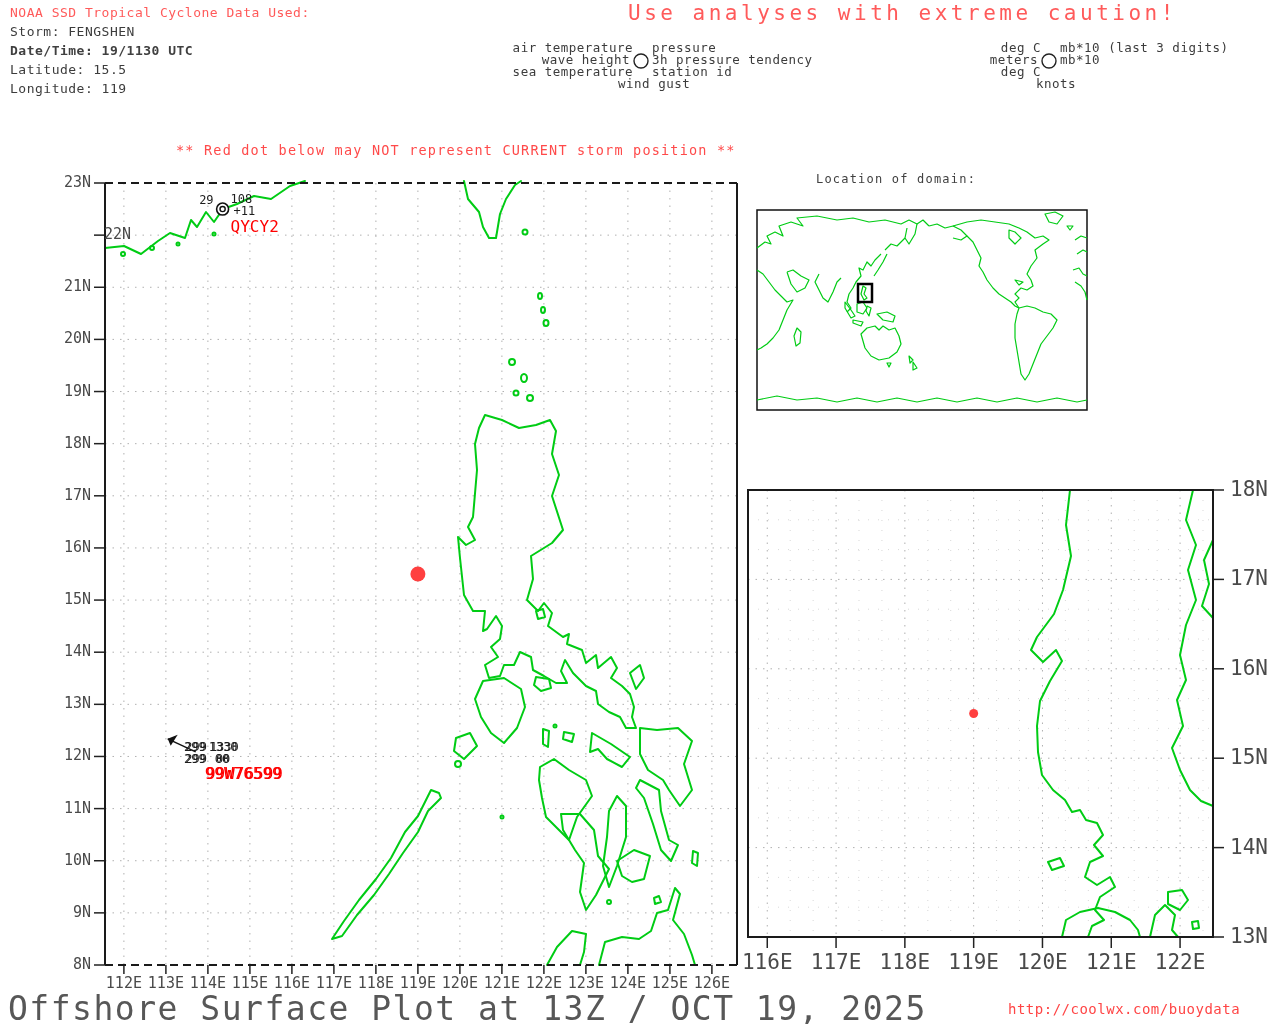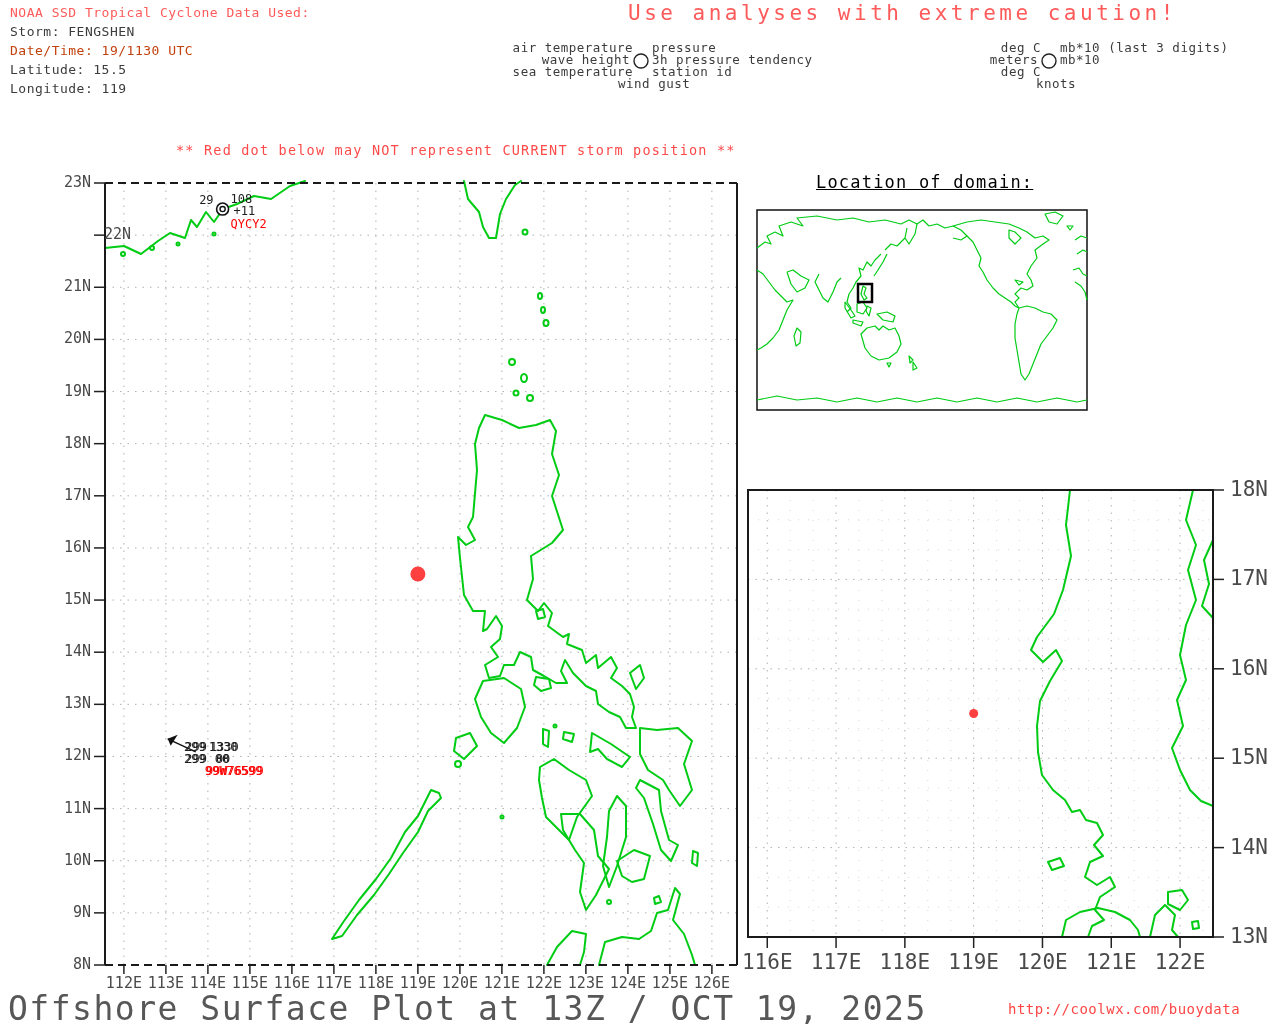--- a/index.html
+++ b/index.html
@@ -1,31 +1,31 @@
 <!DOCTYPE html>
 <html><head>
 <meta charset="utf-8">
 <style>
   html,body{margin:0;padding:0;background:#ffffff;}
   #canvas{position:relative;width:1280px;height:1024px;background:#fff;overflow:hidden;
           font-family:"DejaVu Sans Mono", monospace;}
   .t{position:absolute;white-space:nowrap;line-height:1.1;}
   .info-line{font-size:13px;color:#3c3c3c;letter-spacing:0.5px;}
   .red-soft{color:#ff5a5a;}
-  .red-bold{color:#c2410c;font-weight:normal;}
+  .red-bold{color:#404040;font-weight:bold;}
   .caution{font-size:21px;color:#ff5a5a;letter-spacing:3.5px;}
   .legend-txt{font-size:12.5px;color:#3c3c3c;letter-spacing:0.5px;}
   .warning{font-size:13.5px;color:#ff4a4a;letter-spacing:1.2px;}
-  .domain-title{font-size:17px;color:#000000;letter-spacing:1.2px;text-decoration:underline;}
+  .domain-title{font-size:12px;color:#404040;letter-spacing:1.2px;}
   .tick-main{font-size:15px;color:#4a4a4a;}
   .tick-zoom{font-size:21px;color:#4a4a4a;}
   .ra{transform:translateX(-100%);}
   .ca{transform:translateX(-50%);}
   .station-txt{font-size:12px;color:#1d1d1d;}
-  .station-id{font-size:12px;color:#ff0000;}
+  .station-id{font-size:16px;color:#ff0000;}
   .dbl{text-shadow:1.2px 0 0 currentColor;}
   .footer-title{font-size:33px;color:#575757;letter-spacing:1.5px;}
   .footer-url{font-size:14px;color:#ff4545;letter-spacing:0.5px;}
   svg{position:absolute;left:0;top:0;}
 </style>
 </head>
 <body>
 
 <div id="canvas">
 

